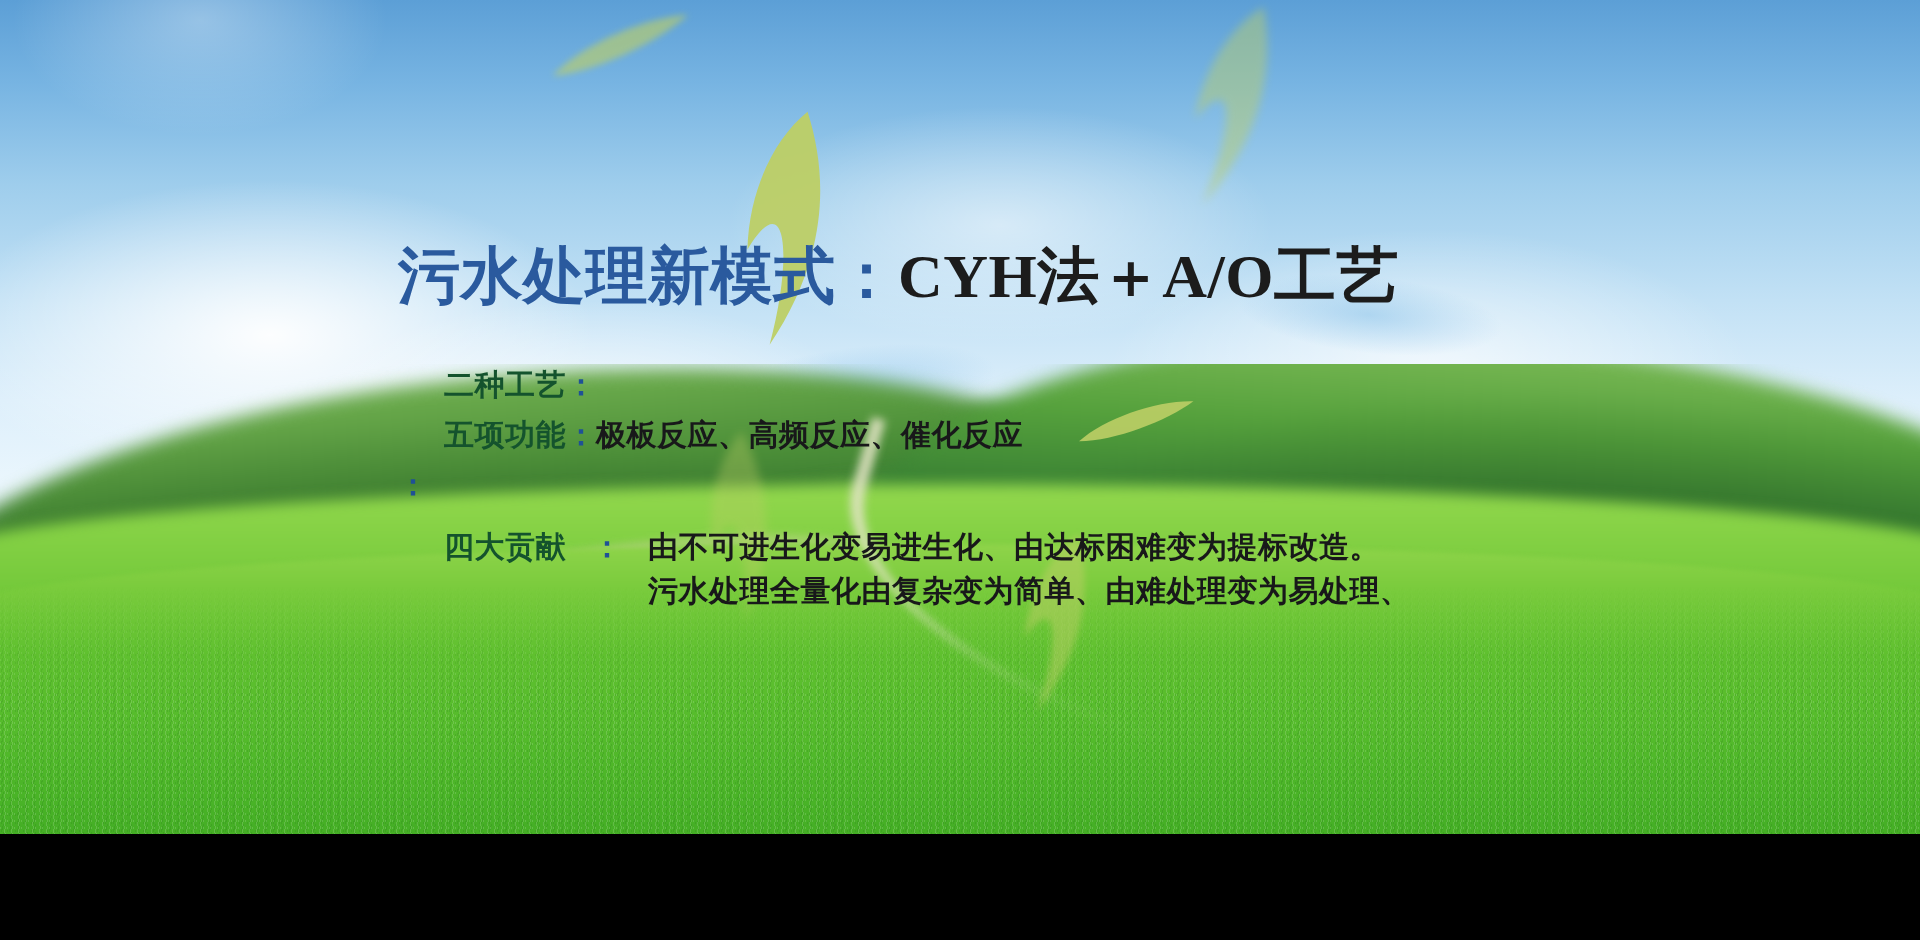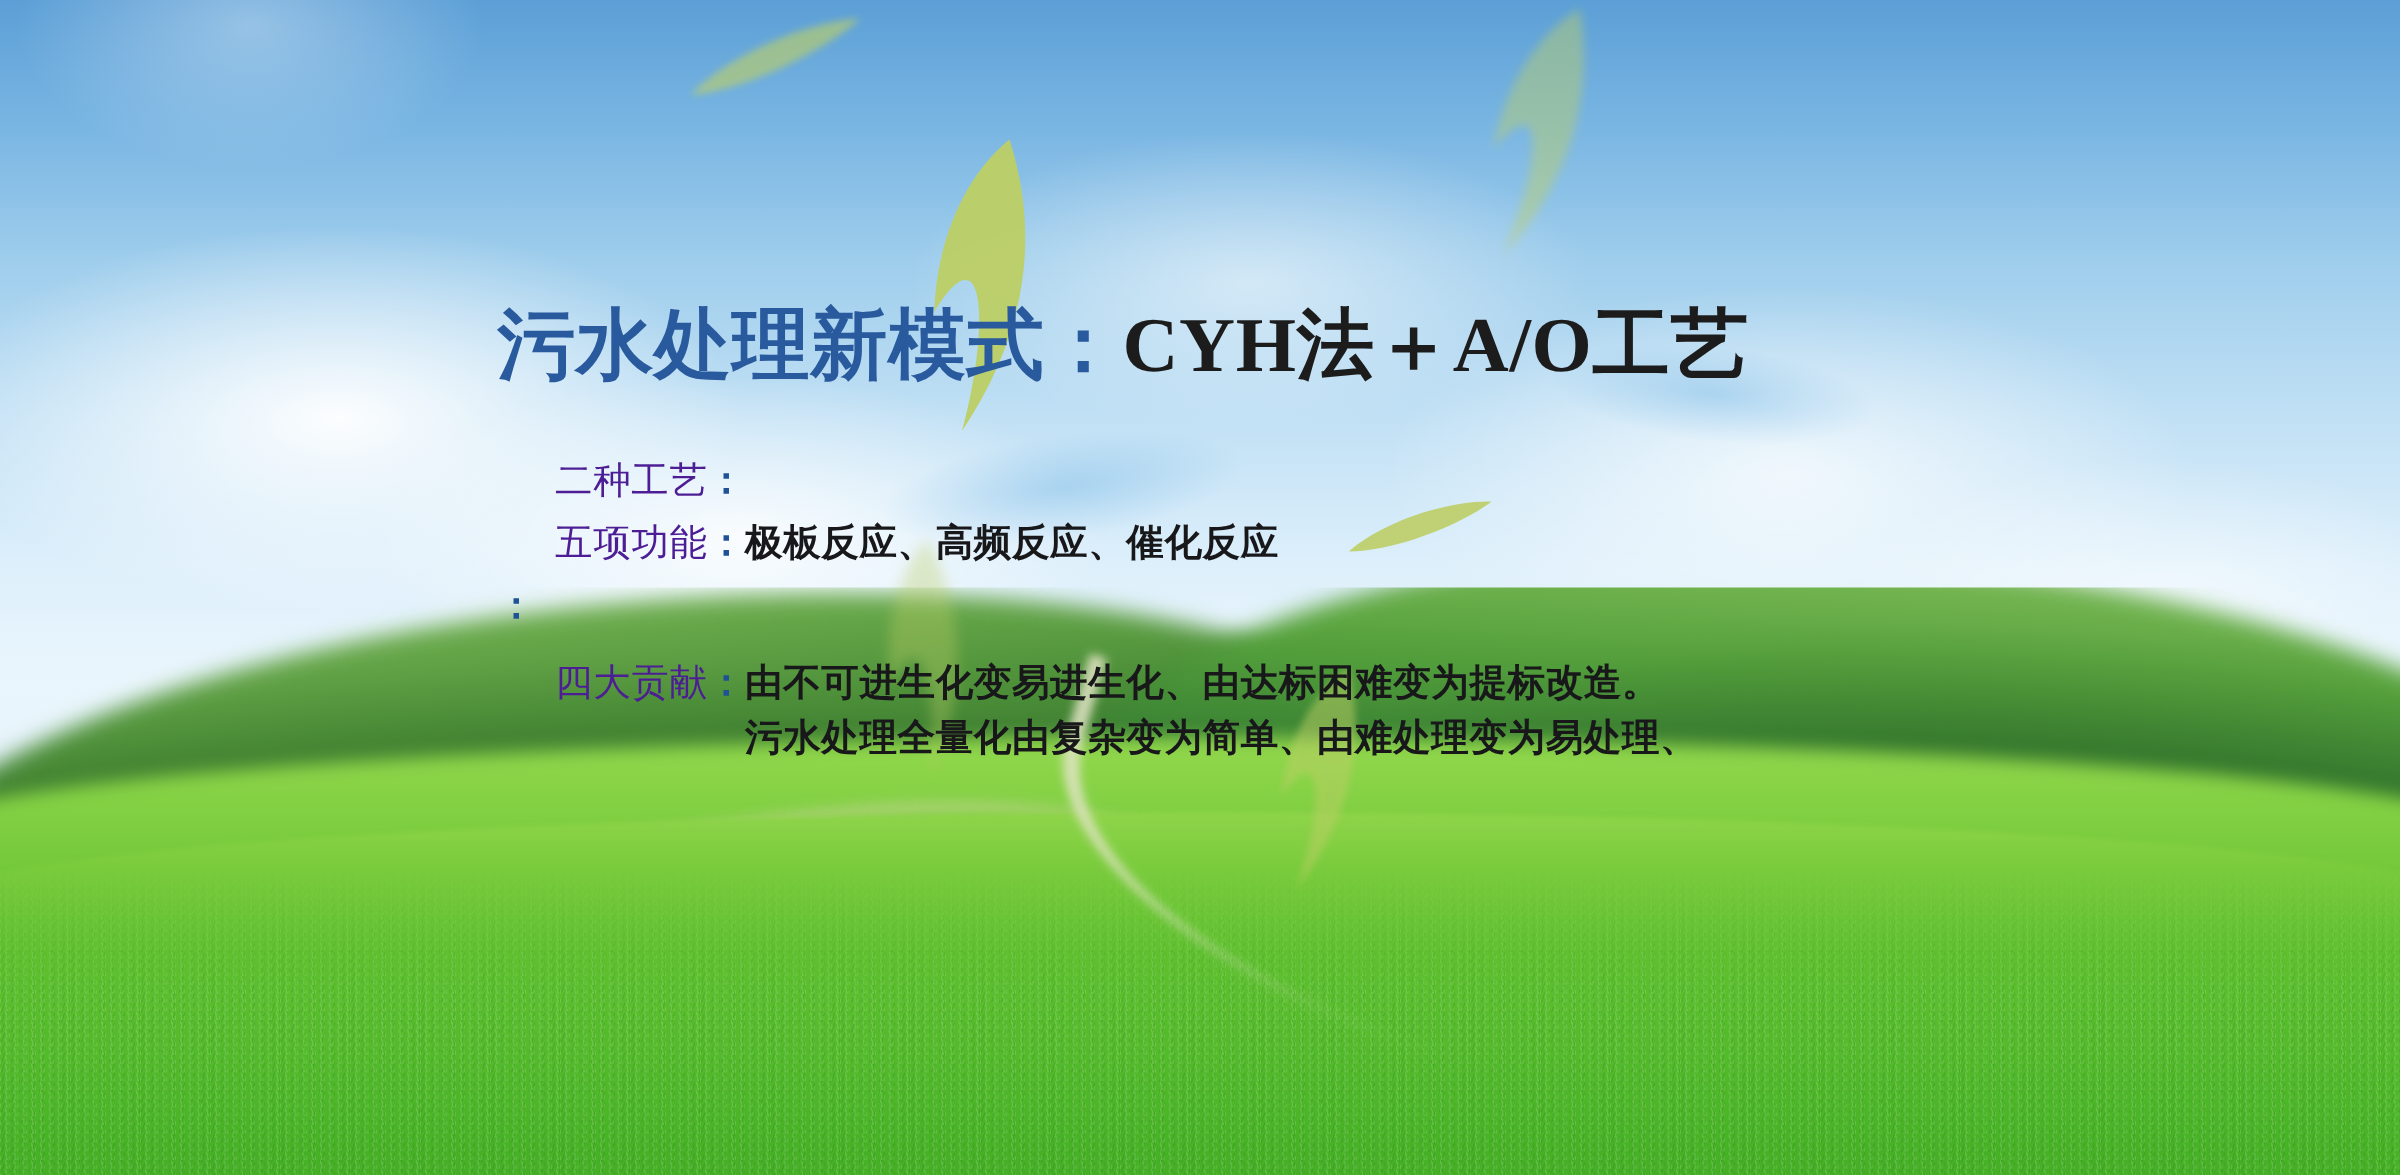--- a/index.html
+++ b/index.html
@@ -4,21 +4,21 @@
 <title>污水处理新模式</title>
 <style>
   html, body {
     margin: 0;
     padding: 0;
     background: #000;
   }
   #slide {
     position: relative;
     width: 1920px;
-    height: 940px;
+    height: 834px;
     overflow: hidden;
     font-family: "Liberation Serif", "DejaVu Serif", serif;
     background: #bfe3f5;
   }
 
   
   .sky {
     position: absolute;
     inset: 0;
     background:
@@ -206,22 +206,22 @@
     width: 1120px;
   }
   .row {
     display: flex;
     align-items: flex-start;
     margin-bottom: 6px;
   }
   .row-label {
     flex: 0 0 168px;
     text-align: right;
-    color: #4c1d95;
-    font-weight: 400;
+    color: #14532d;
+    font-weight: 700;
     font-size: 30px;
     line-height: 1.47;
     letter-spacing: 0.5px;
     font-family: "DejaVu Serif", "Liberation Serif", serif;
     white-space: nowrap;
   }
   .row-colon {
     flex: 0 0 24px;
     color: #1f5196;
     font-weight: 700;
@@ -233,21 +233,21 @@
   .row-text {
     flex: 1 1 auto;
     color: #18181a;
     font-weight: 700;
     font-size: 30px;
     line-height: 1.47;
     letter-spacing: 0.5px;
     font-family: "DejaVu Serif", "Liberation Serif", serif;
   }
   .row-text .cont { display: block; }
-  .row.gap-before { margin-top: 18px; }
+  .row.gap-before { margin-top: 18px; gap: 26px; }
 </style>
 </head>
 <body>
 
 <div id="slide">
 
   <div class="sky"></div>
   <div class="cloud c8"></div>
   <div class="cloud c1"></div>
   <div class="cloud c2"></div>

